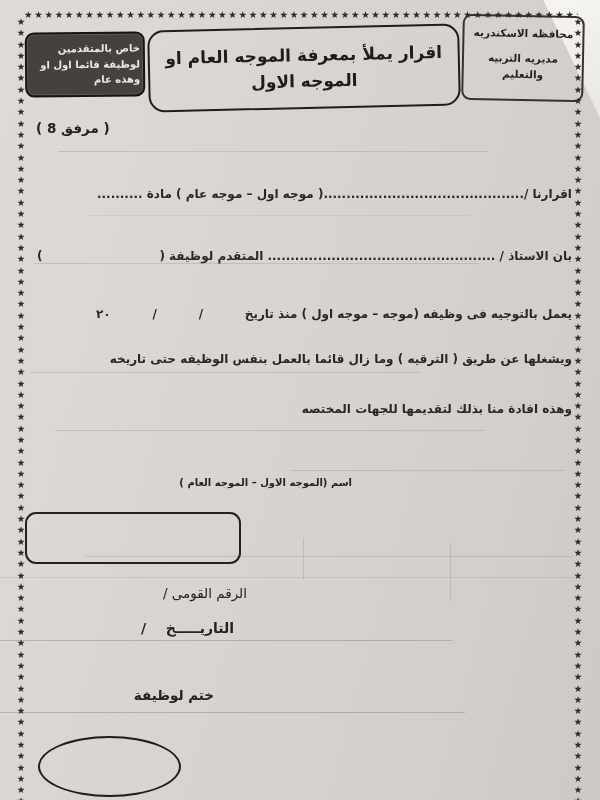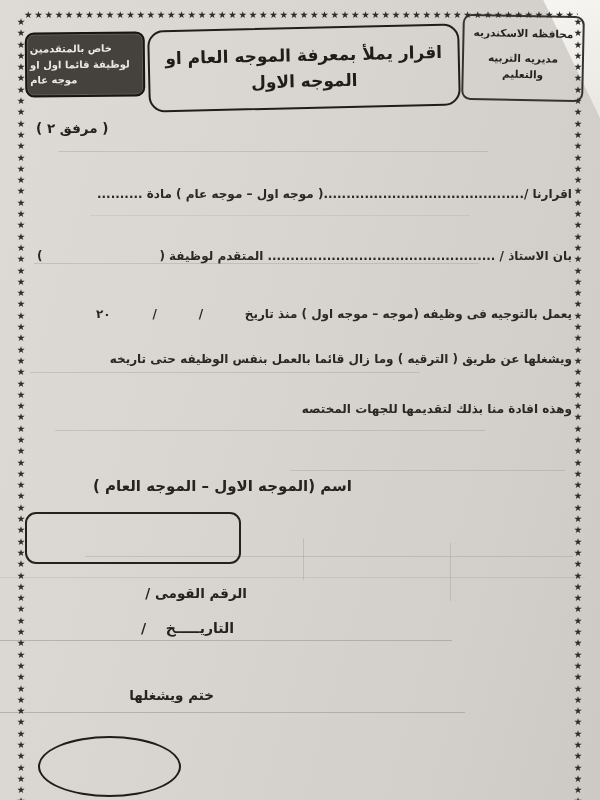--- a/index.html
+++ b/index.html
@@ -13,36 +13,36 @@
     clip-path:polygon(14% 0,100% 0,100% 100%);}
   .stars{position:absolute;color:var(--star,#2e2c29);z-index:3;overflow:hidden;user-select:none;}
   .stars-top{left:24px;top:9px;width:554px;height:15px;font-size:9.5px;letter-spacing:1.7px;white-space:nowrap;}
   .stars-v{width:12px;top:16px;height:784px;font-size:9.5px;line-height:11.3px;word-break:break-all;text-align:center;}
   .stars-left{left:15px;}
   .stars-right{left:572px;}
   .corner-stamp{position:absolute;left:25px;top:32px;width:110px;z-index:2;
     background:#45423e;border:2px solid #17150f;border-radius:9px;
     box-shadow:inset 0 0 0 1px rgba(255,255,255,.14);
     color:#ece9e4;font-size:10px;font-weight:bold;line-height:1.55;
-    text-align:left;padding:7px 3px;transform:rotate(-.6deg);direction:rtl;}
+    text-align:right;padding:7px 3px;transform:rotate(-.6deg);direction:rtl;}
   .title-box{position:absolute;left:148px;top:27px;width:308px;height:78px;z-index:2;
     border:2.5px solid #201e1a;border-radius:16px;transform:rotate(-1.3deg);
     display:flex;align-items:center;justify-content:center;}
   .title-text{direction:rtl;font-size:17px;font-weight:bold;text-align:center;line-height:1.55;padding:0 12px;color:#1f1d19;}
   .org-box{position:absolute;left:462px;top:15px;width:122px;height:86px;z-index:2;
     border:2px solid #36332e;border-radius:9px;transform:rotate(1.2deg);
     direction:rtl;font-size:10.5px;font-weight:bold;text-align:center;padding-top:9px;line-height:1.5;box-sizing:border-box;}
   .org-gap{height:9px;}
   .attachment{position:absolute;left:36px;top:120px;direction:rtl;font-size:13.5px;font-weight:bold;z-index:2;}
   .bodyline{position:absolute;right:28px;direction:rtl;font-size:12px;font-weight:bold;white-space:nowrap;z-index:2;color:#2b2822;margin-top:11px;}
   .l1{top:176px;} .l2{top:238px;} .l3{top:296px;} .l4{top:341px;} .l5{top:391px;}
-  .name-label{position:absolute;right:248px;top:477px;direction:rtl;font-size:15px;font-weight:bold;z-index:2;}
+  .name-label{position:absolute;right:248px;top:477px;direction:rtl;font-size:10px;font-weight:bold;z-index:2;}
   .name-box{position:absolute;left:25px;top:512px;width:212px;height:48px;
     border:2.5px solid #25221d;border-radius:11px;z-index:2;}
-  .nid-label{position:absolute;right:353px;top:585px;direction:rtl;font-size:13.5px;font-weight:bold;z-index:2;}
+  .nid-label{position:absolute;right:353px;top:585px;direction:rtl;font-size:13.5px;font-weight:normal;z-index:2;}
   .date-label{position:absolute;right:366px;top:620px;direction:rtl;font-size:14px;font-weight:bold;z-index:2;}
   .stamp-label{position:absolute;right:386px;top:687px;direction:rtl;font-size:13.5px;font-weight:bold;z-index:2;}
   .stamp-ellipse{position:absolute;left:38px;top:736px;width:139px;height:57px;
     border:2.5px solid #201d18;border-radius:50%;z-index:2;}
   .ghost{position:absolute;height:1px;background:#8a857c;opacity:.28;z-index:1;}
   .gv{width:1px !important;}
   .g1{top:151px;left:58px;width:430px;}
   .g2{top:215px;left:90px;width:380px;opacity:.16;}
   .g3{top:263px;left:34px;width:445px;}
   .g4{top:372px;left:30px;width:390px;}
@@ -62,49 +62,49 @@
 
   <div class="wedge"></div>
 
   <div class="stars stars-top">★★★★★★★★★★★★★★★★★★★★★★★★★★★★★★★★★★★★★★★★★★★★★★★★★★★★★★★★★★★★</div>
   <div class="stars stars-v stars-left">★★★★★★★★★★★★★★★★★★★★★★★★★★★★★★★★★★★★★★★★★★★★★★★★★★★★★★★★★★★★★★★★★★★★★★★★</div>
   <div class="stars stars-v stars-right">★★★★★★★★★★★★★★★★★★★★★★★★★★★★★★★★★★★★★★★★★★★★★★★★★★★★★★★★★★★★★★★★★★★★★★★★</div>
 
   <div class="corner-stamp">
     <div>خاص بالمتقدمين</div>
     <div>لوظيفة قائما اول او</div>
-    <div>موجه عام</div>
+    <div>وهذه عام</div>
   </div>
 
   <div class="title-box">
     <div class="title-text">اقرار يملأ بمعرفة الموجه العام او الموجه الاول</div>
   </div>
 
   <div class="org-box">
     <div>محافظه الاسكندريه</div>
     <div class="org-gap"></div>
     <div>مديريه التربيه</div>
     <div>والتعليم</div>
   </div>
 
-  <div class="attachment">( مرفق ٢ )</div>
+  <div class="attachment">( مرفق 8 )</div>
 
   <div class="bodyline l1">اقرارنا /............................................( موجه اول – موجه عام ) مادة ..........</div>
   <div class="bodyline l2">بان الاستاذ / .................................................. المتقدم لوظيفة (&nbsp;&nbsp;&nbsp;&nbsp;&nbsp;&nbsp;&nbsp;&nbsp;&nbsp;&nbsp;&nbsp;&nbsp;&nbsp;&nbsp;&nbsp;&nbsp;&nbsp;&nbsp;&nbsp;&nbsp;&nbsp;&nbsp;&nbsp;&nbsp;&nbsp;&nbsp;&nbsp;&nbsp;)</div>
   <div class="bodyline l3">يعمل بالتوجيه فى وظيفه (موجه – موجه اول ) منذ تاريخ&nbsp;&nbsp;&nbsp;&nbsp;&nbsp;&nbsp;&nbsp;&nbsp;&nbsp;&nbsp;/&nbsp;&nbsp;&nbsp;&nbsp;&nbsp;&nbsp;&nbsp;&nbsp;&nbsp;&nbsp;/&nbsp;&nbsp;&nbsp;&nbsp;&nbsp;&nbsp;&nbsp;&nbsp;&nbsp;&nbsp;٢٠</div>
   <div class="bodyline l5">وهذه افادة منا بذلك لتقديمها للجهات المختصه</div>
   <div class="bodyline l4">ويشغلها عن طريق ( الترقيه ) وما زال قائما بالعمل بنفس الوظيفه حتى تاريخه</div>
 
   <div class="name-label">اسم (الموجه الاول – الموجه العام )</div>
   <div class="name-box"></div>
 
   <div class="nid-label">الرقم القومى /</div>
   <div class="date-label">التاريـــــخ&nbsp;&nbsp;&nbsp;&nbsp;/</div>
 
-  <div class="stamp-label">ختم ويشغلها</div>
+  <div class="stamp-label">ختم لوظيفة</div>
   <div class="stamp-ellipse"></div>
 
   <div class="ghost g1"></div>
   <div class="ghost g2"></div>
   <div class="ghost g3"></div>
   <div class="ghost g4"></div>
   <div class="ghost g5"></div>
   <div class="ghost g6"></div>
   <div class="ghost g7"></div>
   <div class="ghost g8"></div>

